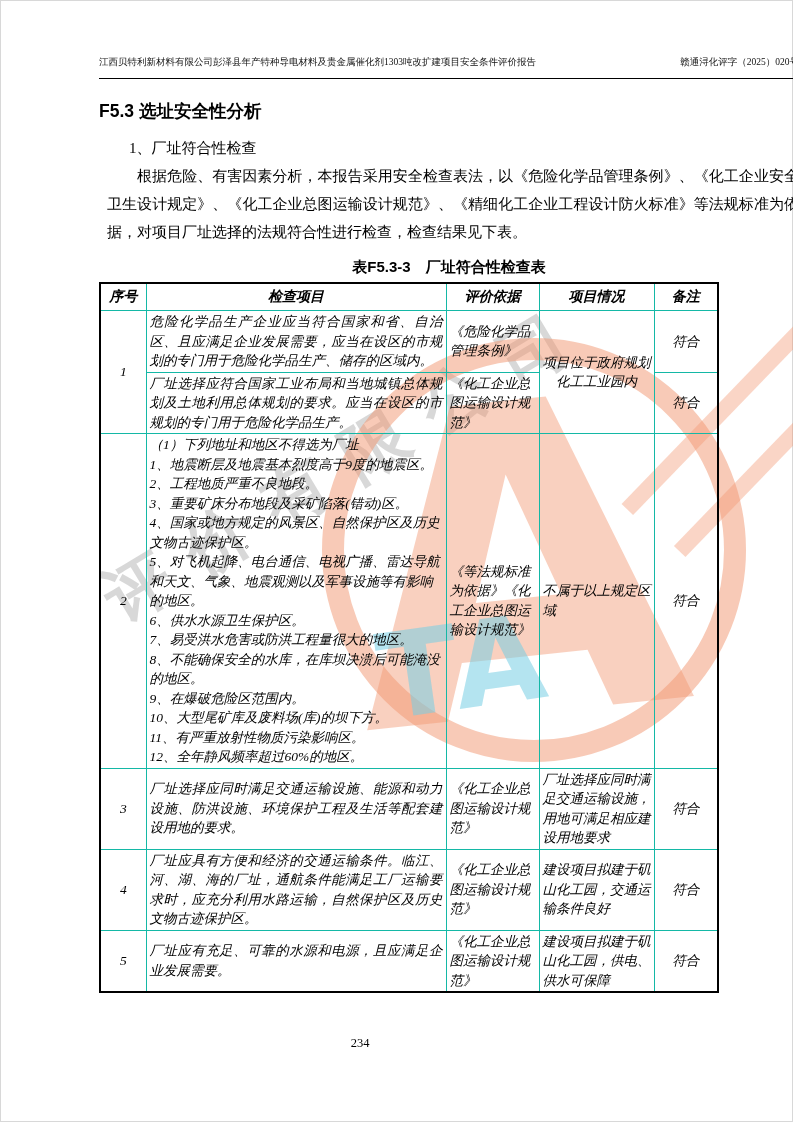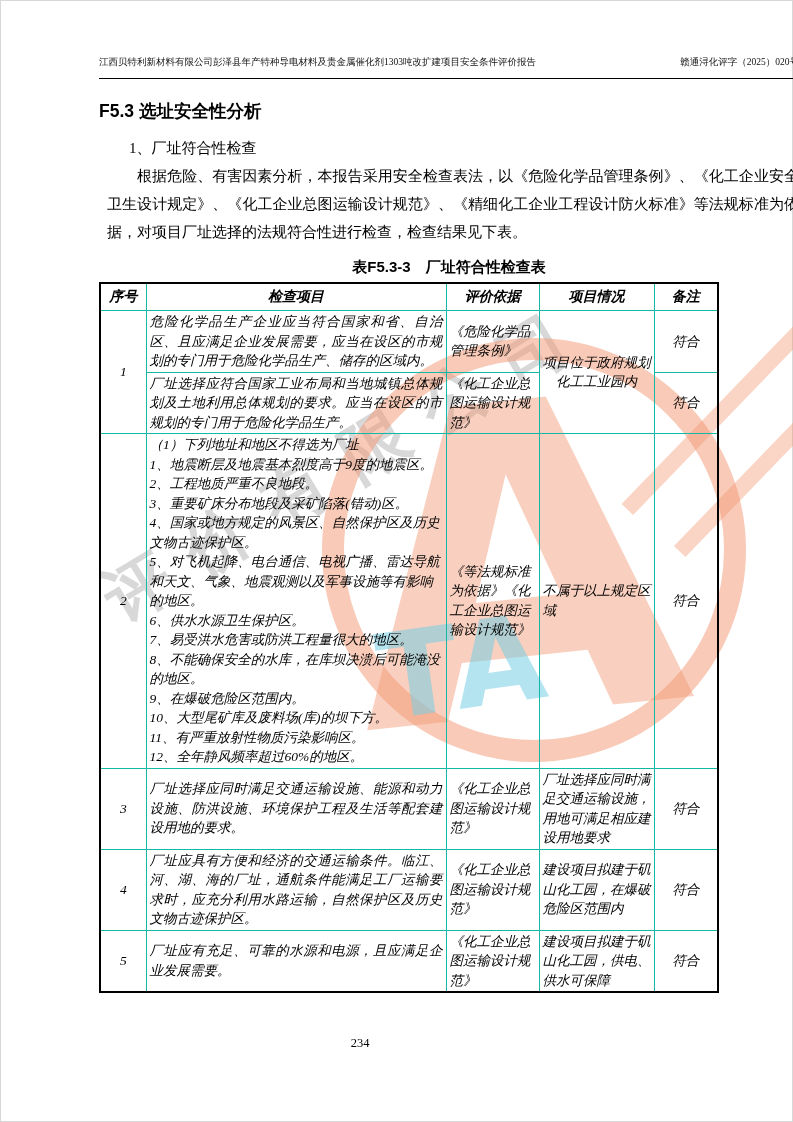--- a/index.html
+++ b/index.html
@@ -152,21 +152,21 @@
         <td class="c">3</td>
         <td class="item">厂址选择应同时满足交通运输设施、能源和动力设施、防洪设施、环境保护工程及生活等配套建设用地的要求。</td>
         <td>《化工企业总图运输设计规范》</td>
         <td>厂址选择应同时满足交通运输设施，用地可满足相应建设用地要求</td>
         <td class="c">符合</td>
       </tr>
       <tr>
         <td class="c">4</td>
         <td class="item">厂址应具有方便和经济的交通运输条件。临江、河、湖、海的厂址，通航条件能满足工厂运输要求时，应充分利用水路运输，自然保护区及历史文物古迹保护区。</td>
         <td>《化工企业总图运输设计规范》</td>
-        <td>建设项目拟建于矶山化工园，在爆破危险区范围内</td>
+        <td>建设项目拟建于矶山化工园，交通运输条件良好</td>
         <td class="c">符合</td>
       </tr>
       <tr>
         <td class="c">5</td>
         <td class="item">厂址应有充足、可靠的水源和电源，且应满足企业发展需要。</td>
         <td>《化工企业总图运输设计规范》</td>
         <td>建设项目拟建于矶山化工园，供电、供水可保障</td>
         <td class="c">符合</td>
       </tr>
     </tbody>

